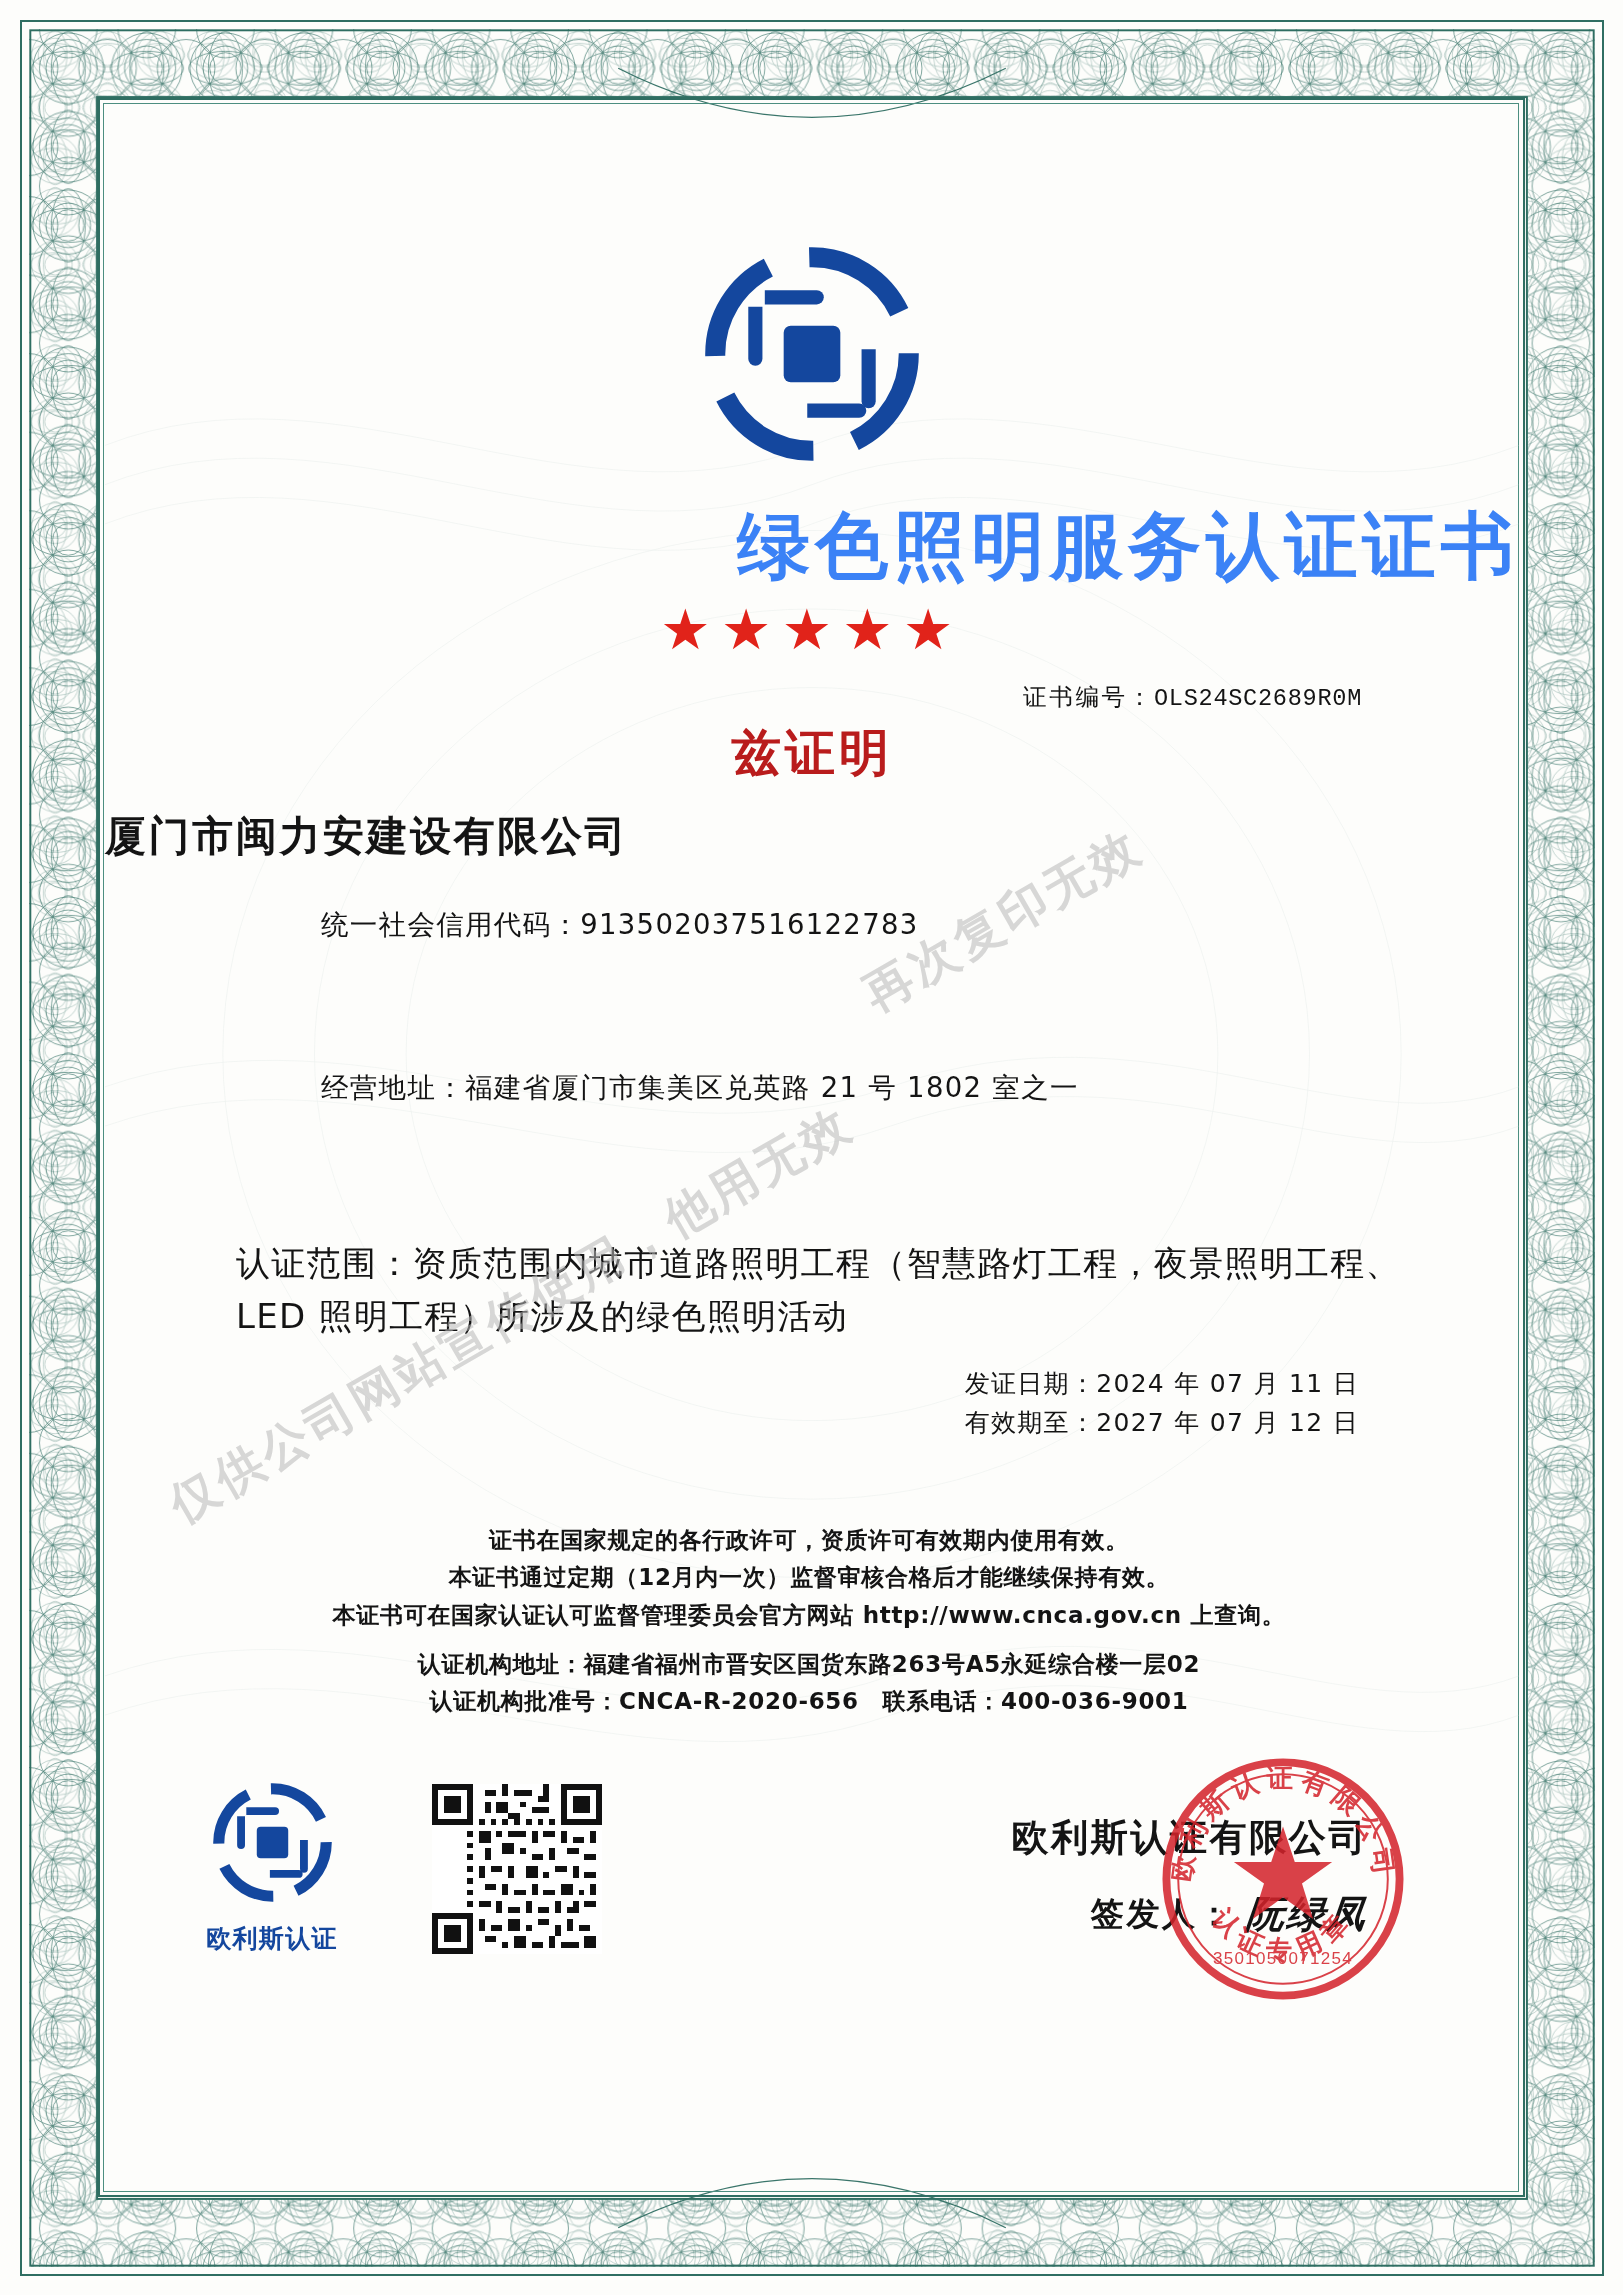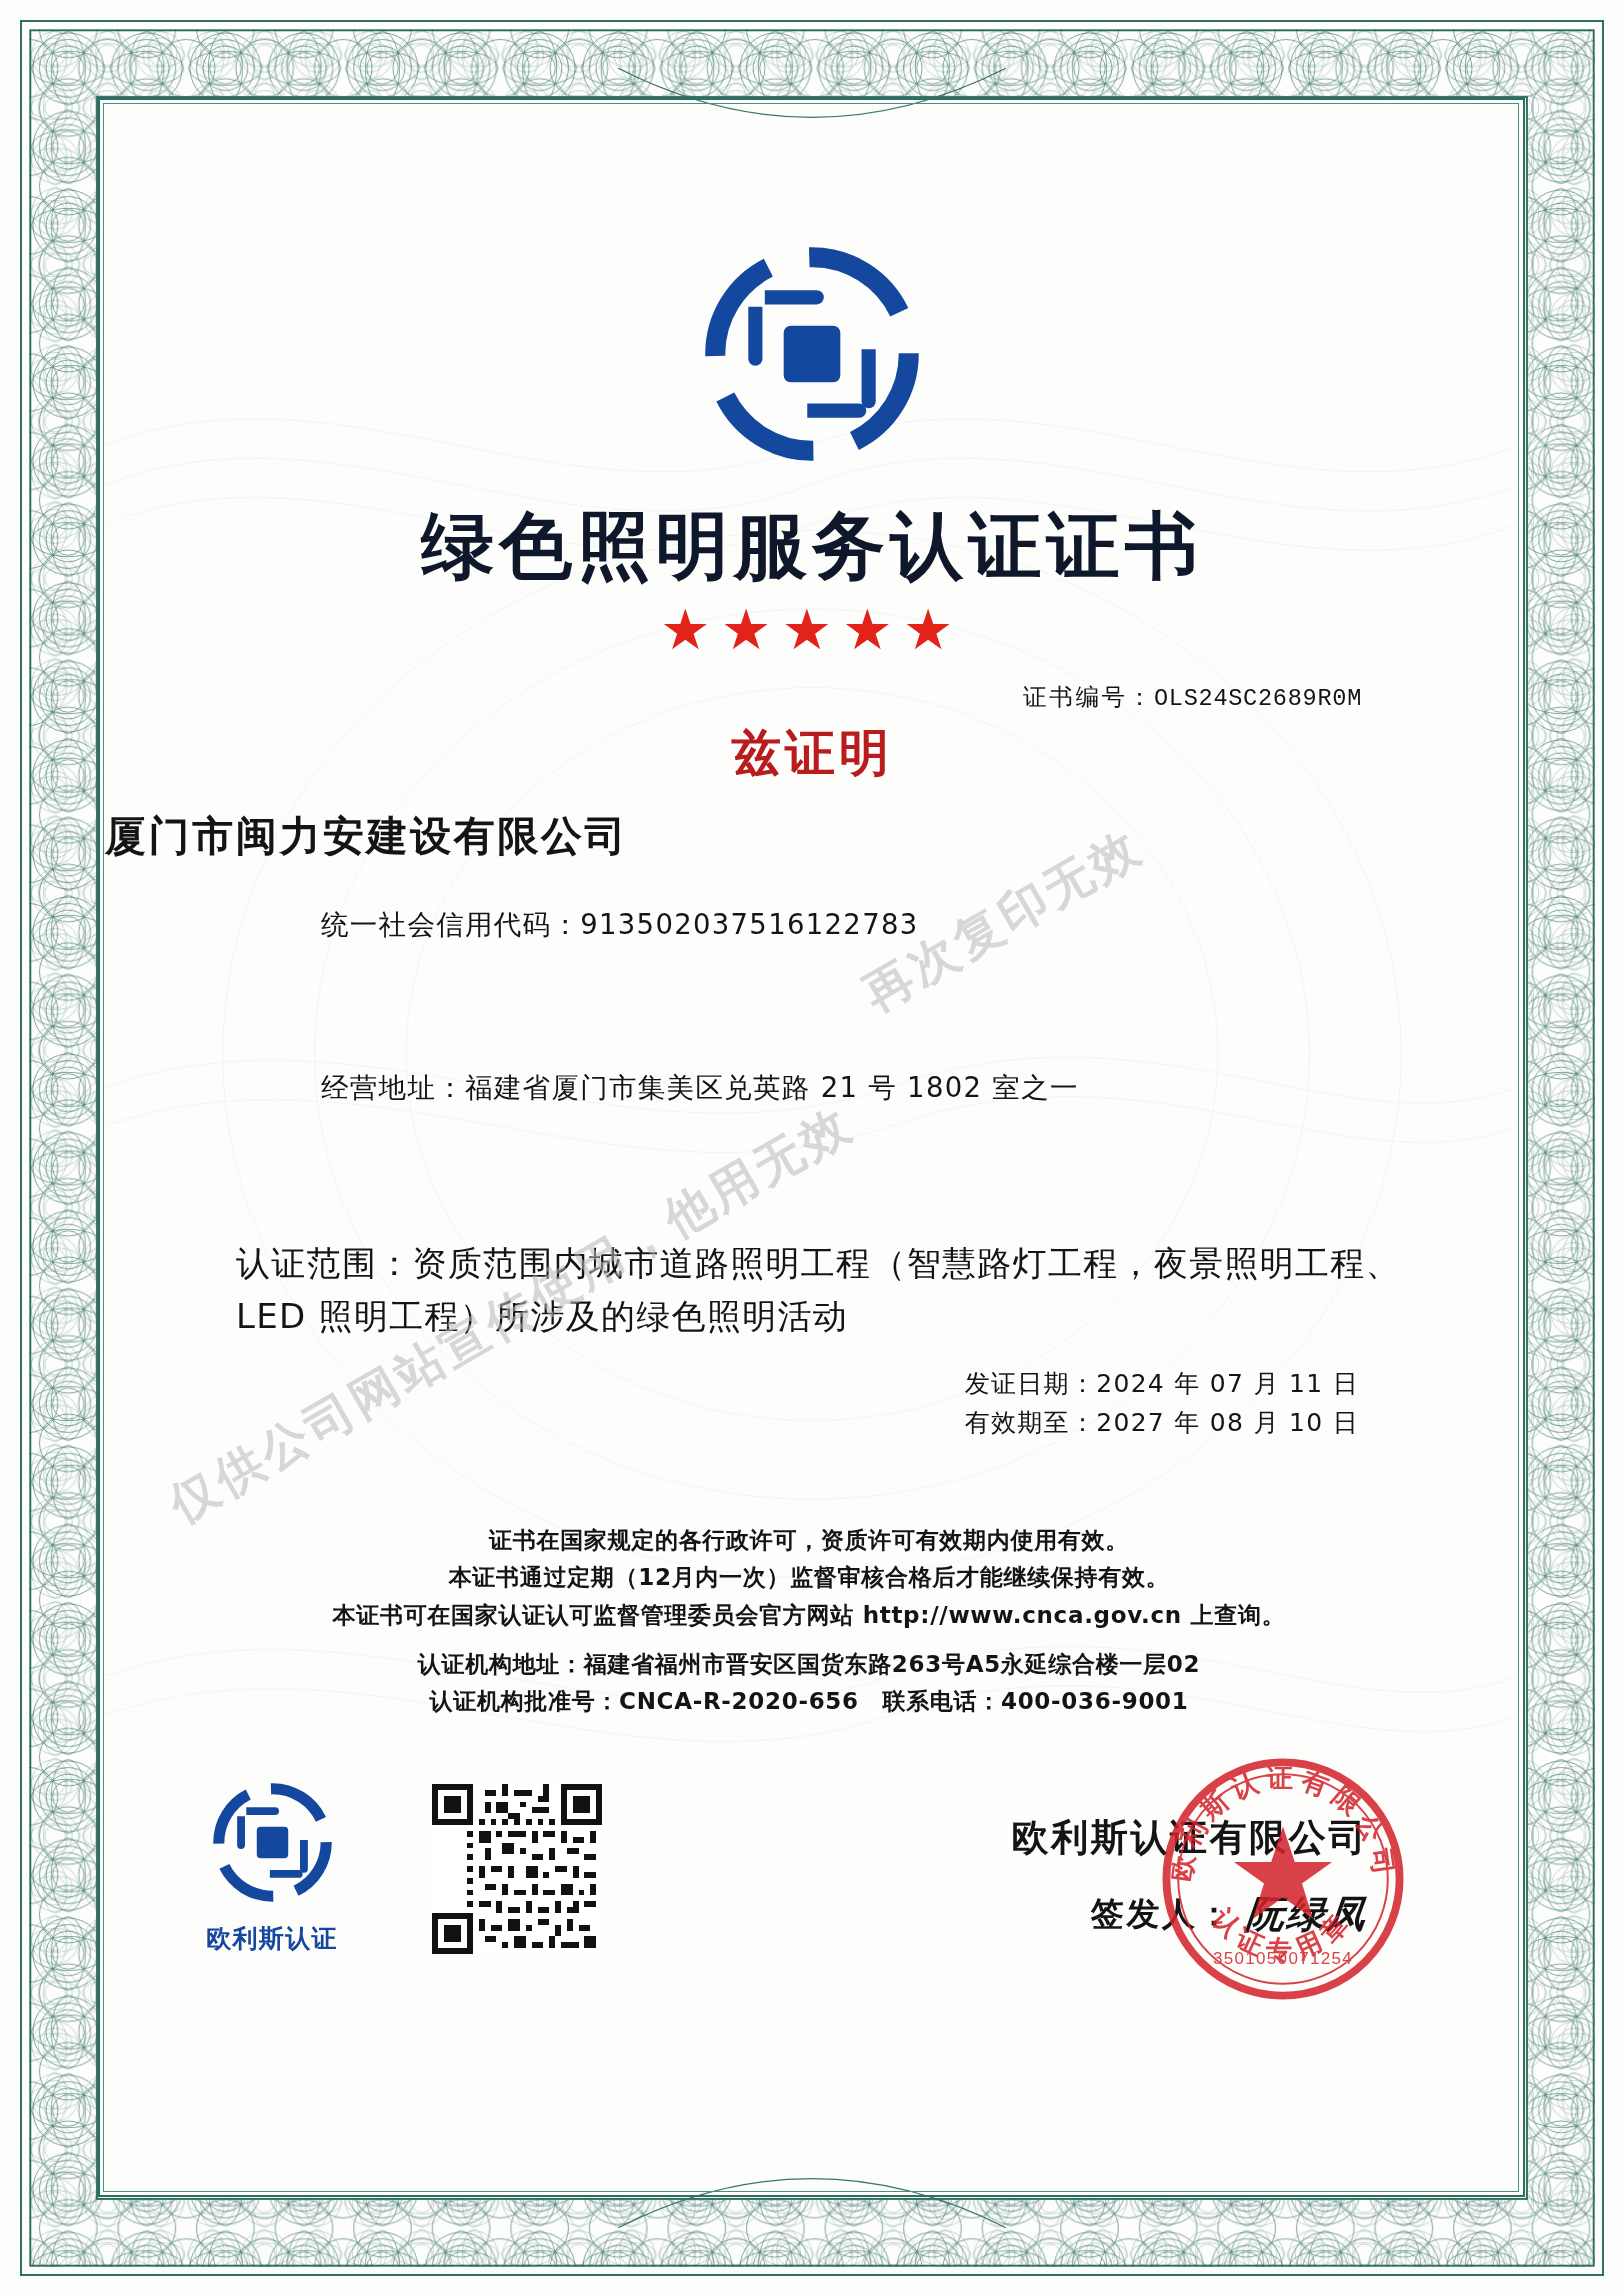--- a/index.html
+++ b/index.html
@@ -70,26 +70,26 @@
     top: 131px;
     transform: translateX(-50%);
     width: 236px;
     height: 236px;
   }
 
   .main-title {
     position: absolute;
     top: 393px;
     left: 0; right: 0;
-    text-align: center;
+    text-align: right;
     font-family: "DejaVu Sans", sans-serif;
     font-size: 73px;
     font-weight: bold;
     letter-spacing: 5.2px;
-    color: #0f172a;
+    color: #3b82f6;
   }
 
   .stars {
     position: absolute;
     top: 497px;
     left: 0; right: 0;
     text-align: center;
     color: #e1231a;
     font-size: 56px;
     letter-spacing: 10.5px;
@@ -390,21 +390,21 @@
     <div class="company">厦门市闽力安建设有限公司</div>
 
     <div class="field field-1">统一社会信用代码：913502037516122783</div>
     <div class="field field-3">经营地址：福建省厦门市集美区兑英路 21 号 1802 室之一</div>
 
 
     <div class="scope">认证范围：资质范围内城市道路照明工程（智慧路灯工程，夜景照明工程、LED 照明工程）所涉及的绿色照明活动</div>
 
     <div class="dates">
       <div>发证日期：2024 年 07 月 11 日</div>
-      <div>有效期至：2027 年 08 月 10 日</div>
+      <div>有效期至：2027 年 07 月 12 日</div>
     </div>
 
     <div class="notes">
       <div>证书在国家规定的各行政许可，资质许可有效期内使用有效。</div>
       <div>本证书通过定期（12月内一次）监督审核合格后才能继续保持有效。</div>
       <div>本证书可在国家认证认可监督管理委员会官方网站 http://www.cnca.gov.cn 上查询。</div>
       <div class="spacer"></div>
       <div>认证机构地址：福建省福州市晋安区国货东路263号A5永延综合楼一层02</div>
       <div>认证机构批准号：CNCA-R-2020-656　联系电话：400-036-9001</div>
     </div>

